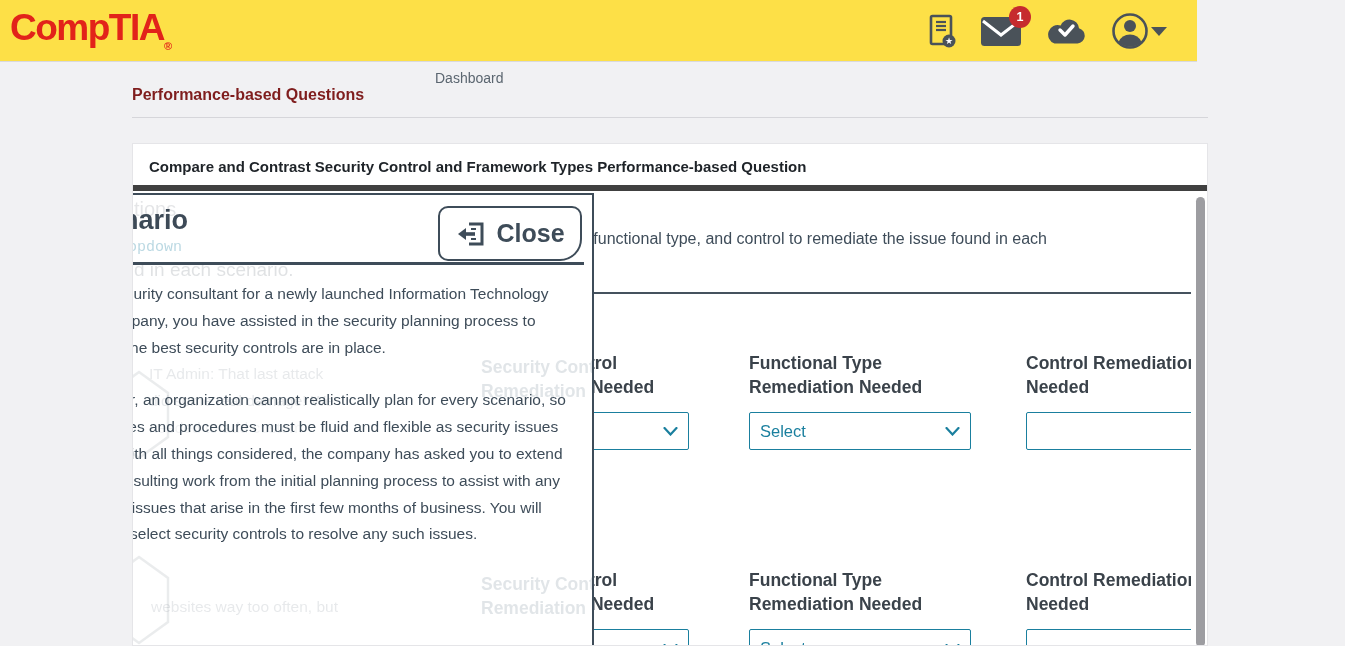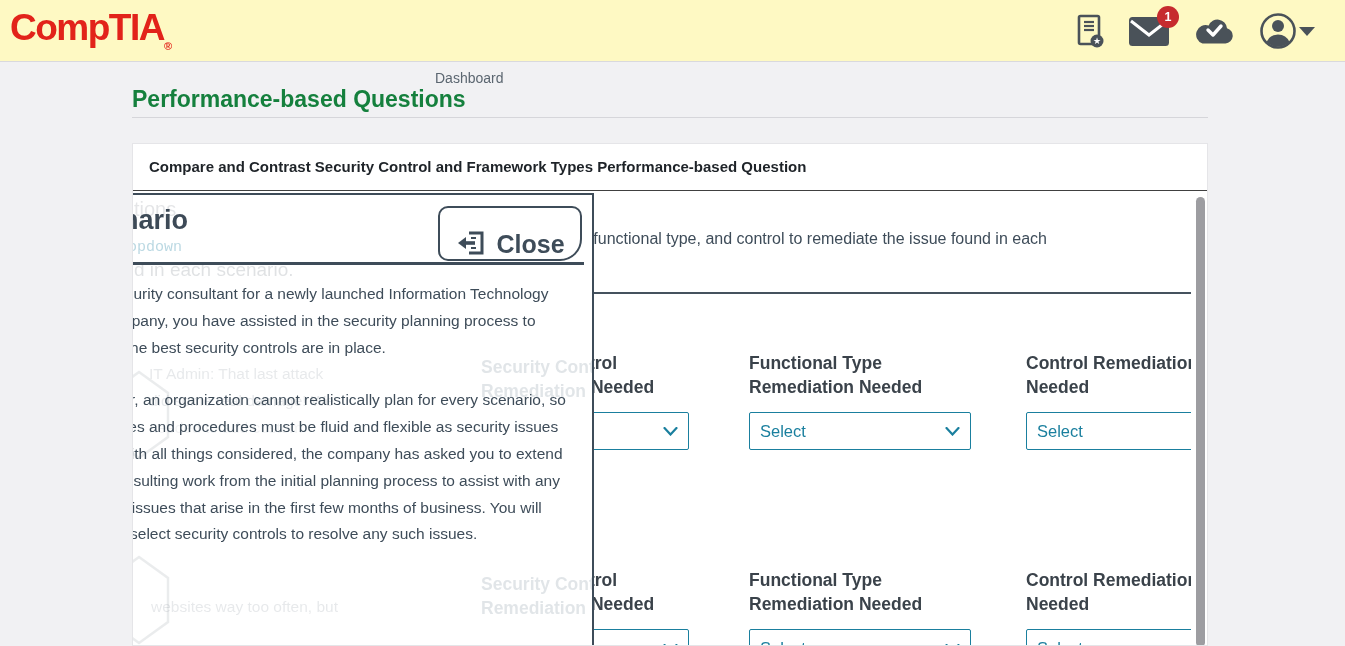--- a/index.html
+++ b/index.html
@@ -7,22 +7,22 @@
   body {
     font-family:"Liberation Sans", sans-serif;
     background:#f1f1f3;
     color:#3e4c59;
     overflow:hidden;
   }
   .viewport { position:relative; width:1345px; height:646px; overflow:hidden; }
 
   
   .app-header {
-    position:absolute; top:0; left:0; width:1345px; height:62px;
-    background:#fef9c3; border-bottom:1px solid #d9d9dd; z-index:20;
+    position:absolute; top:0; left:0; width:1197px; height:62px;
+    background:#fde047; border-bottom:1px solid #d9d9dd; z-index:20;
   }
   .logo {
     position:absolute; left:10px; top:4px;
     font-size:37px; font-weight:700; letter-spacing:-1.5px;
     color:#e2231a; line-height:48px;
   }
   .logo .reg { font-size:11px; font-weight:700; letter-spacing:0; vertical-align:-10px; }
   .header-icons {
     position:absolute; right:30px; top:0; height:62px;
     display:flex; align-items:center; gap:25px;
@@ -36,36 +36,36 @@
   .caret-down {
     width:0; height:0; margin-left:2px;
     border-left:8px solid transparent; border-right:8px solid transparent;
     border-top:9px solid #4a5259;
   }
 
   
   .page-bar { position:absolute; top:62px; left:0; width:1345px; }
   .page-title {
     position:absolute; left:132px; top:24px;
-    font-size:23px; font-weight:700; color:#15803d; white-space:nowrap;
+    font-size:16px; font-weight:700; color:#7f1d1d; white-space:nowrap;
   }
   .breadcrumb {
     position:absolute; left:435px; top:8px;
     font-size:14px; color:#5b6670; cursor:pointer; white-space:nowrap;
   }
   .page-divider {
     position:absolute; left:132px; top:55px; width:1076px; height:1px; background:#d6d6da;
   }
 
   
   .card {
     position:absolute; left:132px; top:143px; width:1076px; height:503px;
     background:#ffffff; border:1px solid #e5e5e8; overflow:hidden;
   }
-  .card-header { position:relative; height:47px; border-bottom:1px solid #404040; }
+  .card-header { position:relative; height:47px; border-bottom:6px solid #404040; }
   .card-title {
     position:absolute; left:16px; top:14px;
     font-size:15px; font-weight:700; color:#1e2328; white-space:nowrap;
   }
   .card-body {
     position:absolute; top:47px; left:0; width:1058px; height:456px; overflow:hidden;
   }
 
   .instructions {
     position:absolute; left:16px; top:34px; width:925px;
@@ -75,21 +75,21 @@
     position:absolute; left:16px; top:101px; width:1042px; height:2px; background:#45525e;
   }
 
   
   .col-label { position:absolute; font-size:17.5px; font-weight:700; color:#3a424a; line-height:24px; }
   .col-label div { white-space:nowrap; }
   .select-box {
     position:absolute; height:38px; background:#fff;
     border:1.5px solid #1a7f9e; border-radius:2px;
     display:flex; align-items:center; padding:10px 10px;
-    color:#1a7f9e; font-size:16.5px; cursor:pointer;
+    color:#1a7f9e; font-size:16.5px; cursor:pointer;justify-content:flex-end;
   }
   .select-box .chev { margin-left:auto; flex:0 0 auto; }
 
   .r1 .col-label { top:160px; }
   .r1 .select-box { top:221px; }
   .r2 .col-label { top:377px; }
   .r2 .select-box { top:438px; }
   .c1l { left:348px; } .c1s { left:328px; width:228px; }
   .c2l { left:616px; } .c2s { left:616px; width:222px; }
   .c3l { left:893px; } .c3s { left:893px; width:230px; }
@@ -105,21 +105,21 @@
     position:absolute; left:16px; top:10px;
     font-size:27px; font-weight:700; color:#3d4a57; white-space:nowrap; z-index:3;
   }
   .modal-header-divider {
     position:absolute; left:0; top:67px; width:526px; height:2.5px; background:#3e4c59; z-index:2;
   }
   .close-btn {
     position:absolute; left:380px; top:11px; width:144px; height:55px;
     background:#fff; border:2.5px solid #3e4c59;
     border-radius:10px 10px 22px 10px;
-    display:flex; align-items:flex-end; justify-content:center; gap:9px;
+    display:flex; align-items:center; justify-content:center; gap:9px;
     font-size:25px; font-weight:700; color:#3e4c59; cursor:pointer; z-index:4;
   }
   .modal-body {
     position:absolute; left:16px; top:86px; width:500px; z-index:3;
     font-size:15.5px; line-height:26.8px; color:#3e4c59;
   }
   .modal-body p { margin:0 0 26px 0; }
 
   
   .ghost { position:absolute; z-index:1; pointer-events:none; white-space:nowrap; }

